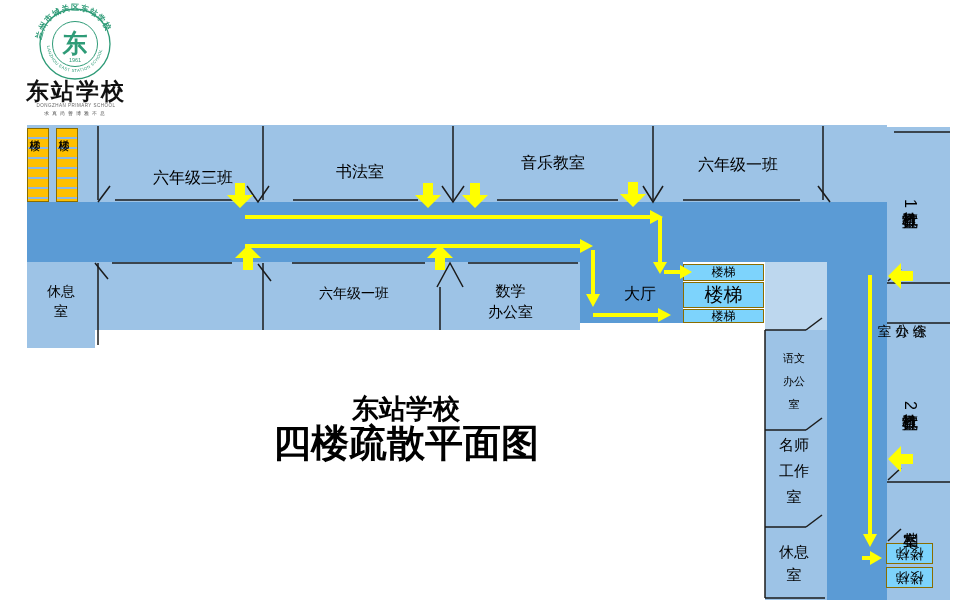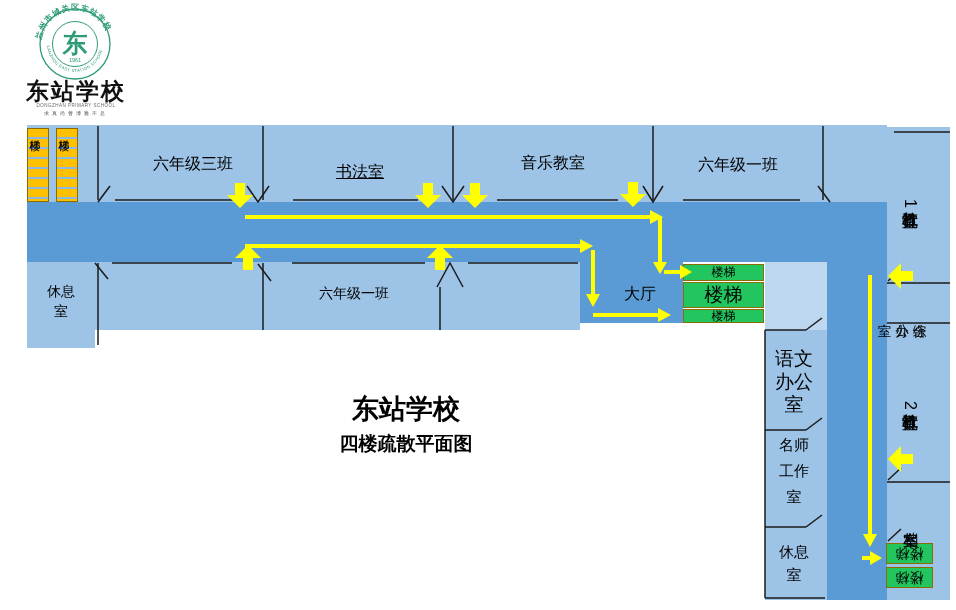--- a/index.html
+++ b/index.html
@@ -2,21 +2,21 @@
 <html><head>
 <meta charset="utf-8">
 <style>
   html,body{margin:0;padding:0;background:#fff;}
   .canvas{position:relative;width:956px;height:610px;background:#fff;overflow:hidden;
           font-family:"Liberation Sans",sans-serif;}
   .abs{position:absolute;}
   .room{position:absolute;background:#9DC3E6;}
   .room-light{position:absolute;background:#BDD7EE;}
   .corridor{position:absolute;background:#5B9BD5;}
-  .stair{position:absolute;background:#22c55e;border:1px solid #8a6d00;box-sizing:border-box;
+  .stair{position:absolute;background:#7dd3fc;border:1px solid #8a6d00;box-sizing:border-box;
          display:flex;align-items:center;justify-content:center;color:#000;}
   .stair-striped{position:absolute;border:1px solid #8a6d00;box-sizing:border-box;
          background:repeating-linear-gradient(to bottom,#FFC000 0 8px,#8fb8e0 8px 10px);}
   .lbl{position:absolute;color:#000;text-align:center;white-space:pre-line;line-height:1.25;}
   .v{writing-mode:vertical-rl;text-orientation:mixed;}
   .rot180{transform:rotate(180deg);}
   .overlay{position:absolute;left:0;top:0;pointer-events:none;}
   .title{position:absolute;font-weight:700;color:#000;text-align:center;
          font-family:"DejaVu Sans","Liberation Sans",sans-serif;}
   .logo-name{position:absolute;font-family:"DejaVu Serif",serif;font-weight:900;
@@ -124,46 +124,48 @@
       <path d="M423 183 h10 v12 h8 L428 208 l-13 -13 h8 z"></path>
       <path d="M470 183 h10 v12 h8 L475 208 l-13 -13 h8 z"></path>
       <path d="M628 182 h10 v12 h8 L633 207 l-13 -13 h8 z"></path>
       <path d="M243 270 h10 v-12 h8 L248 245 l-13 13 h8 z"></path>
       <path d="M435 270 h10 v-12 h8 L440 245 l-13 13 h8 z"></path>
       <path d="M913 271 h-12 v-8 l-13 13 l13 13 v-8 h12 z"></path>
       <path d="M913 454 h-12 v-8 l-13 13 l13 13 v-8 h12 z"></path>
     </g>
   </svg>
 
-  <div class="lbl" style="left:98px;top:154px;width:190px;font-size:16px;">六年级三班</div>
-  <div class="lbl" style="left:263px;top:162px;width:194px;font-size:16px;text-decoration:underline;">书法室</div>
+  <div class="lbl" style="left:98px;top:168px;width:190px;font-size:16px;">六年级三班</div>
+  <div class="lbl" style="left:263px;top:162px;width:194px;font-size:16px;">书法室</div>
   <div class="lbl" style="left:453px;top:153px;width:200px;font-size:16px;">音乐教室</div>
   <div class="lbl" style="left:653px;top:155px;width:170px;font-size:16px;">六年级一班</div>
   <div class="lbl v" style="left:900px;top:143px;height:120px;font-size:16px;">计算机教室1</div>
   <div class="lbl" style="left:27px;top:281px;width:68px;font-size:14px;line-height:20px;">休息
 室</div>
   <div class="lbl" style="left:268px;top:285px;width:172px;font-size:14px;">六年级一班</div>
+  <div class="lbl" style="left:443px;top:280px;width:135px;font-size:15px;line-height:21px;">数学
+办公室</div>
   <div class="lbl" style="left:580px;top:284px;width:100px;font-size:16px;margin-left:10px;">大厅</div>
   <div class="lbl v" style="left:872px;top:286px;width:56px;height:54px;font-size:13.5px;line-height:17.5px;">综合
 办公
 室</div>
-  <div class="lbl" style="left:765px;top:347px;width:58px;font-size:19px;line-height:23px;">语文
+  <div class="lbl" style="left:765px;top:347px;width:58px;font-size:11px;line-height:23px;">语文
 办公
 室</div>
   <div class="lbl" style="left:765px;top:432px;width:58px;font-size:15px;line-height:26px;">名师
 工作
 室</div>
   <div class="lbl" style="left:765px;top:540px;width:58px;font-size:15px;line-height:23px;">休息
 室</div>
   <div class="lbl v" style="left:900px;top:333px;height:145px;font-size:16px;">计算机教室2</div>
   <div class="lbl v" style="left:901px;top:485px;height:70px;font-size:15px;">档案室</div>
 
   <div class="title" style="left:256px;top:392px;width:300px;font-size:27px;line-height:34px;">
     <div>东站学校</div>
-    <div style="font-size:19px;">四楼疏散平面图</div>
+    <div style="font-size:38px;">四楼疏散平面图</div>
   </div>
 
   <div class="abs" style="left:12px;top:2px;width:130px;height:120px;">
     <svg width="130" height="78" viewBox="0 0 130 78">
       <defs>
         <path id="arcTop" d="M 29,42 A 34,34 0 0 1 97,42"></path>
         <path id="arcBottom" d="M 35,42 A 28,28 0 0 0 91,42"></path>
       </defs>
       <circle cx="63" cy="42" r="35" fill="none" stroke="#2E9B77" stroke-width="1.3"></circle>
       <circle cx="63" cy="42" r="22.5" fill="none" stroke="#2E9B77" stroke-width="1"></circle>

